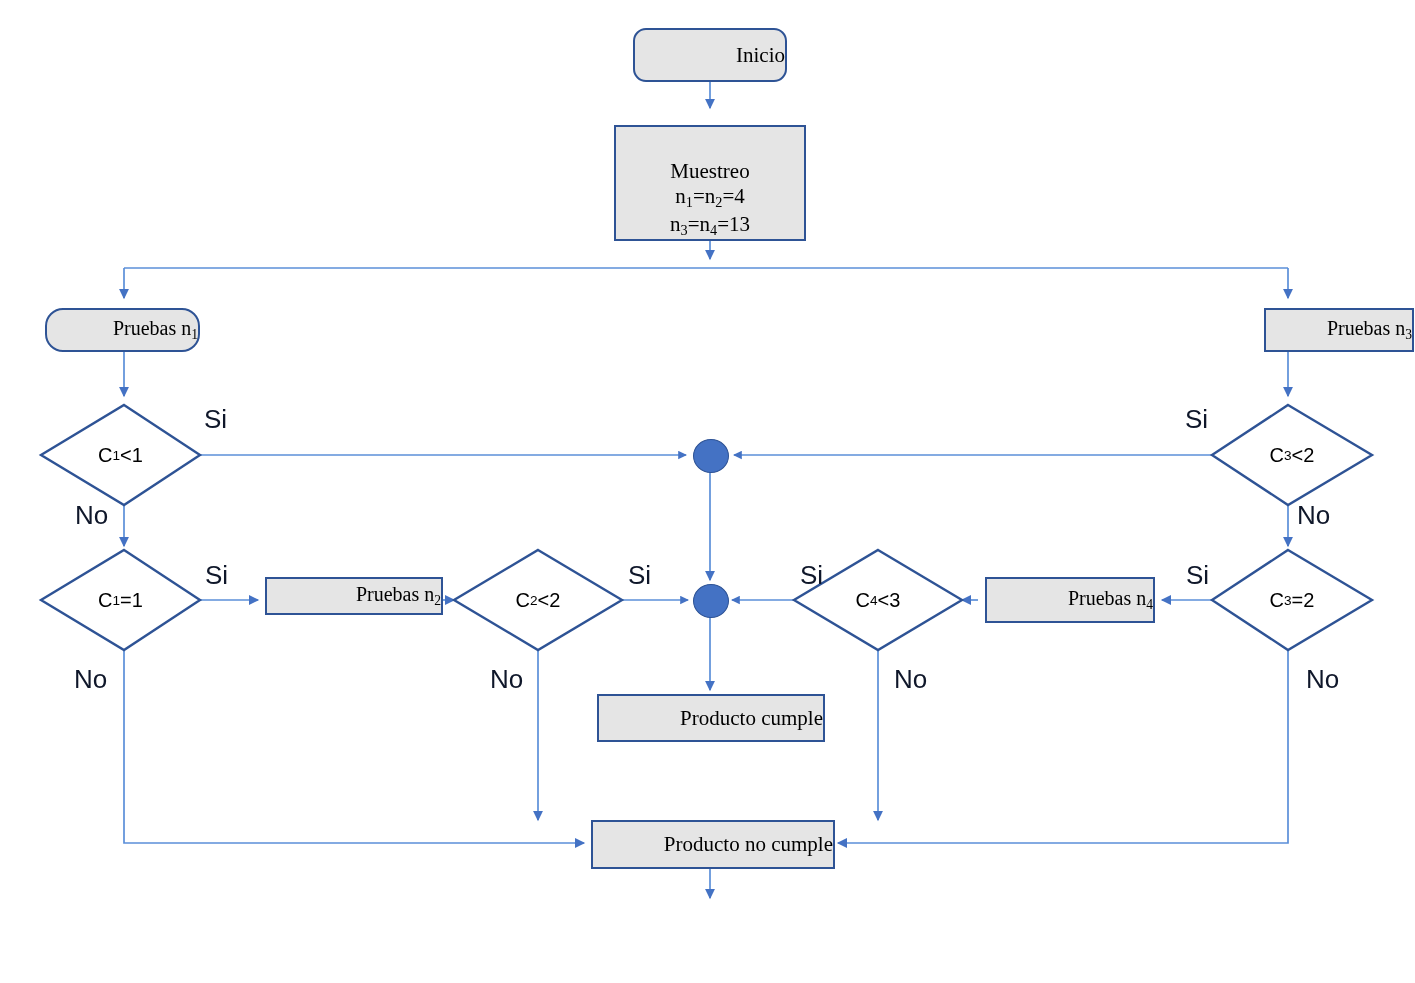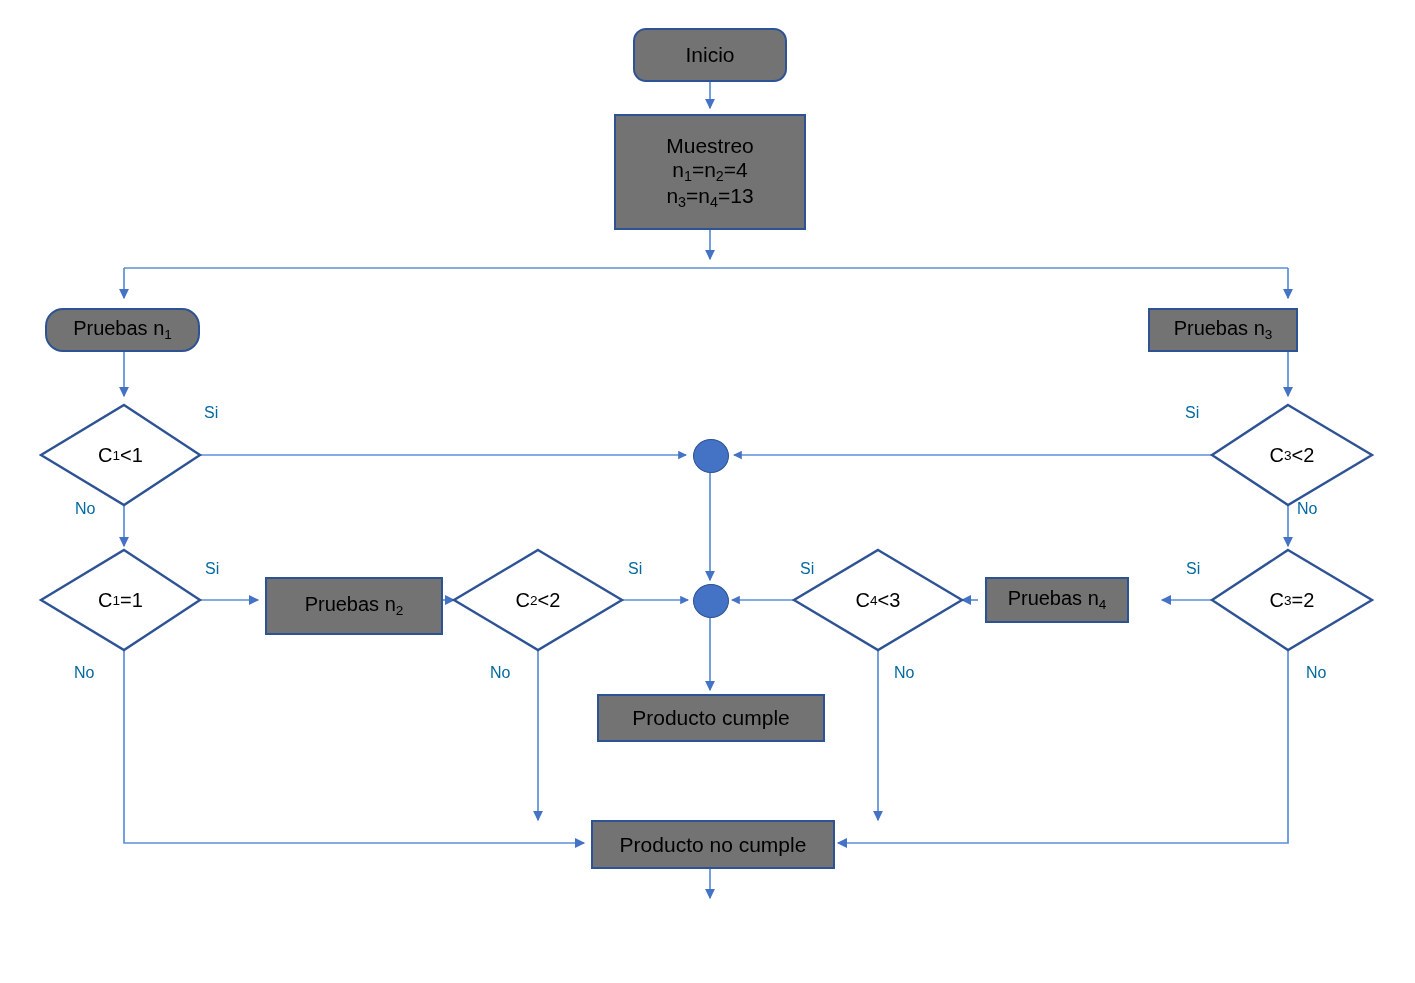--- a/index.html
+++ b/index.html
@@ -5,34 +5,34 @@
 <style>
   html,body{margin:0;padding:0;background:#ffffff;}
   body{
     font-family:"Liberation Sans","DejaVu Sans",sans-serif;
     width:1415px;height:983px;overflow:hidden;
   }
   #canvas{position:relative;width:1415px;height:983px;background:#fff;}
   svg#wires{position:absolute;left:0;top:0;width:1415px;height:983px;}
 
   .node{position:absolute;box-sizing:border-box;display:flex;align-items:center;
-        justify-content:center;text-align:center;color:#000;background:#737373;}
+        justify-content:flex-end;text-align:center;color:#000;background:#e5e5e5;font-family:Liberation Serif, serif;}
   .node .lbl{line-height:1.18;white-space:pre-line;}
 
   .term{border:2.2px solid #2E5395;border-radius:13px;font-size:21px;}
   .proc{border:2.2px solid #2E5395;font-size:21px;}
   .proc-sm{border:2.2px solid #2E5395;font-size:20px;}
 
   .diamond{position:absolute;}
   .diamond .dtext{position:absolute;left:0;top:0;width:100%;height:100%;
      display:flex;align-items:center;justify-content:center;font-size:20px;color:#000;}
 
   .jnode{position:absolute;border-radius:50%;background:#4472C4;border:1.6px solid #2E5395;}
 
-  .edgelabel{position:absolute;font-size:16px;color:#0369a1;white-space:nowrap;}
+  .edgelabel{position:absolute;font-size:26px;color:#0f172a;white-space:nowrap;}
   sub{font-size:0.68em;vertical-align:-0.3em;}
 </style>
 </head>
 <body>
 
 <div id="canvas">
 
   <svg id="wires" viewBox="0 0 1415 983" xmlns="http://www.w3.org/2000/svg">
     <defs>
       <marker id="ah" markerWidth="11" markerHeight="11" refX="9.4" refY="5.5" orient="auto" markerUnits="userSpaceOnUse">
@@ -100,39 +100,39 @@
         <polygon points="1288,550 1372,600 1288,650 1212,600"></polygon>
         <polygon points="878,550 962,600 878,650 794,600"></polygon>
       </g>
     </g>
   </svg>
 
   <div class="node term" style="left:633px;top:28px;width:154px;height:54px;">
     <span class="lbl">Inicio</span>
   </div>
 
-  <div class="node proc" style="left:614px;top:114px;width:192px;height:116px;flex-direction:column;">
+  <div class="node proc" style="left:614px;top:125px;width:192px;height:116px;flex-direction:column;">
     <span>Muestreo</span>
     <span><span>n</span><sub>1</sub><span>=n</span><sub>2</sub><span>=4</span></span>
     <span><span>n</span><sub>3</sub><span>=n</span><sub>4</sub><span>=13</span></span>
   </div>
 
   <div class="node proc-sm" style="left:45px;top:308px;width:155px;height:44px;border-radius:18px;">
     <span><span>Pruebas n</span><sub>1</sub></span>
   </div>
 
-  <div class="node proc-sm" style="left:1148px;top:308px;width:150px;height:44px;">
+  <div class="node proc-sm" style="left:1264px;top:308px;width:150px;height:44px;">
     <span><span>Pruebas n</span><sub>3</sub></span>
   </div>
 
-  <div class="node proc-sm" style="left:265px;top:577px;width:178px;height:58px;">
+  <div class="node proc-sm" style="left:265px;top:577px;width:178px;height:38px;">
     <span><span>Pruebas n</span><sub>2</sub></span>
   </div>
 
-  <div class="node proc-sm" style="left:985px;top:577px;width:144px;height:46px;">
+  <div class="node proc-sm" style="left:985px;top:577px;width:170px;height:46px;">
     <span><span>Pruebas n</span><sub>4</sub></span>
   </div>
 
   <div class="node proc" style="left:597px;top:694px;width:228px;height:48px;">
     <span>Producto cumple</span>
   </div>
 
   <div class="node proc" style="left:591px;top:820px;width:244px;height:49px;">
     <span>Producto no cumple</span>
   </div>

